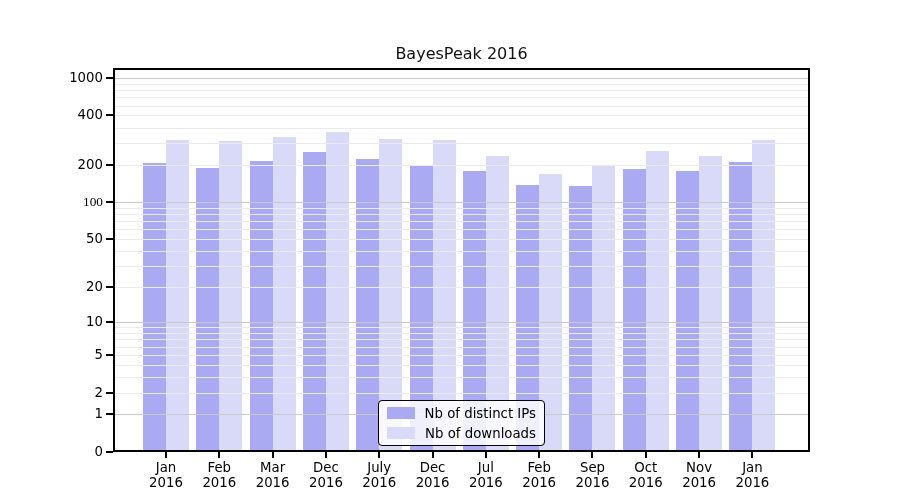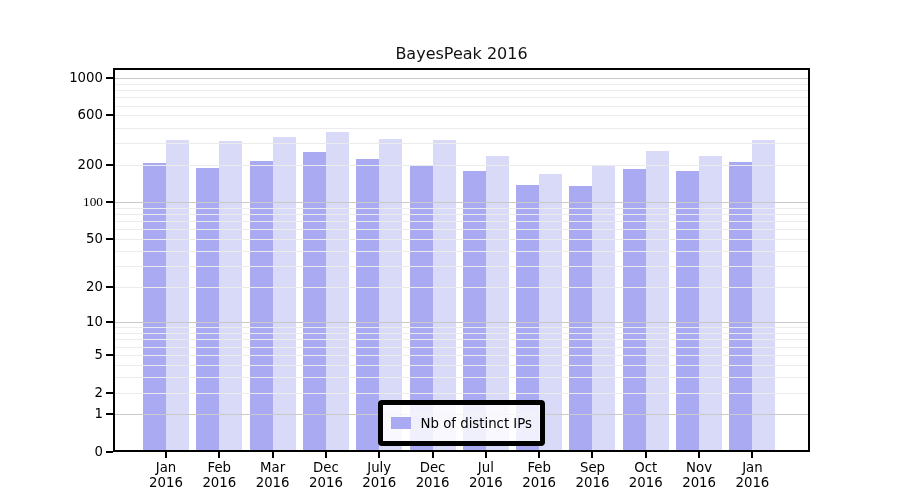--- a/index.html
+++ b/index.html
@@ -13,21 +13,21 @@
   .gridline{position:absolute;z-index:3;height:1px;}
   .spine-box{position:absolute;z-index:4;border:2px solid #000;box-sizing:border-box;
        background:transparent;pointer-events:none;}
   .ytick-mark{position:absolute;z-index:4;background:#000;width:7px;height:2px;}
   .xtick-mark{position:absolute;z-index:4;background:#000;width:2px;height:6px;}
   .ytick-label{position:absolute;z-index:4;width:62px;text-align:right;
        font-size:13.3px;line-height:16px;}
   .xtick-label{position:absolute;z-index:4;width:64px;text-align:center;
        font-size:13.3px;line-height:15px;}
   #legend{position:absolute;left:378px;top:392px;width:167px;height:46px;z-index:6;
-       background:rgba(255,255,255,0.82);border:5px solid #000000;border-radius:4px;
+       background:rgba(255,255,255,0.82);border:1px solid #000000;border-radius:4px;
        box-sizing:border-box;display:flex;flex-direction:column;justify-content:center;
        padding:2px 8px;}
   .legend-row{display:flex;align-items:center;height:21px;}
   .legend-swatch{display:inline-block;width:32px;height:12px;margin-right:10px;}
   .legend-label{font-size:13.3px;white-space:nowrap;}
 </style>
 </head>
 <body>
 
 <div id="figure">
@@ -98,21 +98,21 @@
       <div class="ytick-label" style="left: 41px; top: 306.192px;">10</div>
       <div class="ytick-mark" style="left: 106px; top: 278.187px;"></div>
       <div class="ytick-label" style="left: 41px; top: 271.187px;">20</div>
       <div class="ytick-mark" style="left: 106px; top: 230.154px;"></div>
       <div class="ytick-label" style="left: 41px; top: 223.154px;">50</div>
       <div class="ytick-mark" style="left: 106px; top: 193.164px;"></div>
       <div class="ytick-label" style="left: 41px; top: 186.164px; font-family: Liberation Serif, serif;">100</div>
       <div class="ytick-mark" style="left: 106px; top: 155.91px;"></div>
       <div class="ytick-label" style="left: 41px; top: 148.91px;">200</div>
       <div class="ytick-mark" style="left: 106px; top: 106.469px;"></div>
-      <div class="ytick-label" style="left: 41px; top: 99.4689px;">600</div>
+      <div class="ytick-label" style="left: 41px; top: 99.4689px;">400</div>
       <div class="ytick-mark" style="left: 106px; top: 69px;"></div>
       <div class="ytick-label" style="left: 41px; top: 62px;">1000</div>
       <div class="xtick-mark" style="left: 165px; top: 444px;"></div>
       <div class="xtick-label" style="left: 134px; top: 452px;">
         <div>Jan</div>
         <div>2016</div>
       </div>
       <div class="xtick-mark" style="left: 218.31px; top: 444px;"></div>
       <div class="xtick-label" style="left: 187.31px; top: 452px;">
         <div>Feb</div>
@@ -167,14 +167,18 @@
       <div class="xtick-label" style="left: 720.41px; top: 452px;">
         <div>Jan</div>
         <div>2016</div>
       </div>
     </div>
   <div id="legend">
     <div class="legend-row">
       <span class="legend-swatch" id="sw0" style="background: rgb(170, 170, 242);"></span>
       <span class="legend-label">Nb of distinct IPs</span>
     </div>
+    <div class="legend-row">
+      <span class="legend-swatch" id="sw1" style="background: rgb(217, 217, 248);"></span>
+      <span class="legend-label">Nb of downloads</span>
+    </div>
   </div>
 </div>
 
 </body></html>

